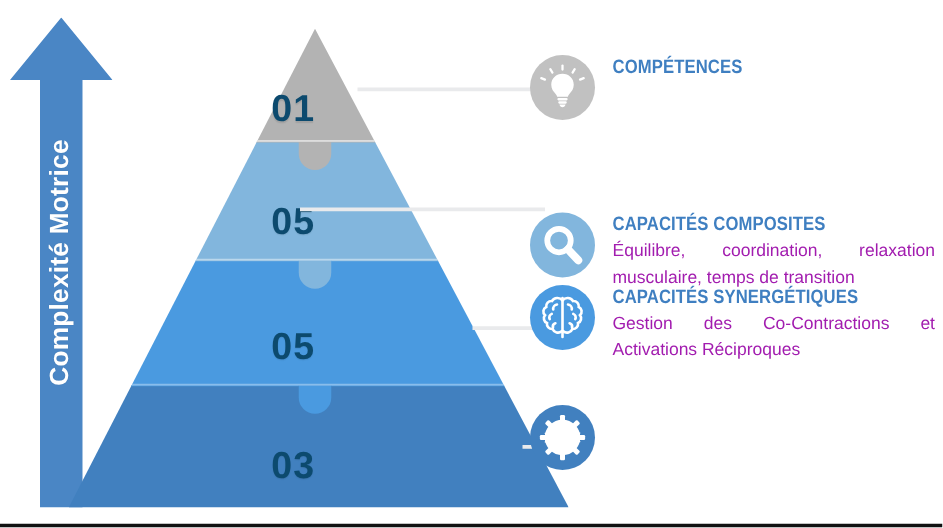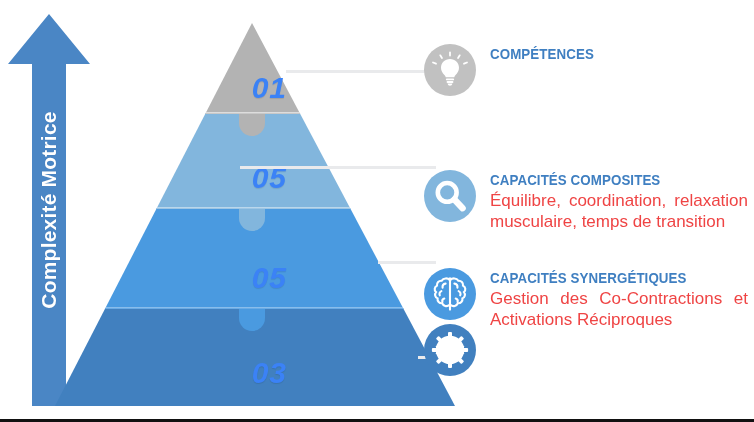--- a/index.html
+++ b/index.html
@@ -34,28 +34,27 @@
     font-size:21px;
     letter-spacing:.2px;
     text-shadow:0 0 1px rgba(0,0,0,.12);
   }
 
   
   .pyramid { position:absolute; left:55px; top:16px; width:400px; height:396px; }
   .pyramid svg { display:block; width:400px; height:396px; }
   .tier-num {
     position:absolute;
-    color:#3b82f6;
+    color:#0c4a6e;
     font-weight:bold;
     font-size:30px;
     letter-spacing:1px;
-    text-align:right;
+    text-align:left;
     width:70px;
     text-shadow:0 1px 1px rgba(0,0,0,.10);
-    font-style:italic;
   }
 
   
   .conn {
     position:absolute; height:3px; background:#e9eaec;
   }
 
   
   .blocks { position:absolute; left:424px; top:0; width:330px; height:334px; }
   .block { position:absolute; left:0; width:330px; display:flex; }
@@ -71,22 +70,22 @@
     font-weight:bold;
     font-size:15.5px;
     line-height:17px;
     letter-spacing:.1px;
     transform:scaleX(.86);
     transform-origin:left center;
     width:116%;
     white-space:pre-line;
   }
   .bbody {
-    color:#ef4444;
-    font-size:17px;
+    color:#a21caf;
+    font-size:14px;
     line-height:21px;
     text-align:justify;
     margin-top:2px;
     width:258px;
   }
   .bbody.nojust { text-align:left; }
 </style>
 </head>
 <body>
 
@@ -189,21 +188,21 @@
             <line x1="24.4" y1="23.5" x2="32.6" y2="32.2" stroke-linecap="round" stroke-width="6.4"></line>
           </g>
         </svg>
       </div>
       <div class="btext">
         <div class="btitle">CAPACITÉS COMPOSITES</div>
         <div class="bbody">Équilibre, coordination, relaxation musculaire, temps de transition</div>
       </div>
     </div>
 
-    <div class="block" style="top:228px;margin-top:40px;">
+    <div class="block" style="top:228px;">
       <div class="badge" style="background:#4a9ae0;">
         <svg width="42" height="42" viewBox="0 0 42 42">
           <g fill="none" stroke="#ffffff" stroke-width="2.1" stroke-linecap="round">
             <line x1="21" y1="5.4" x2="21" y2="36.6"></line>
             <path d="M21 7.2c-2.4-2.6-6.6-2.3-8.4.6-2.8-.3-5 2.1-4.6 4.8-2.6 1.2-3.1 4.6-1 6.5-1.7 2.1-.9 5.3 1.6 6.3-.5 2.7 1.8 5.1 4.5 4.8 1.1 2.9 4.9 3.8 7.2 1.8"></path>
             <path d="M21 7.2c2.4-2.6 6.6-2.3 8.4.6 2.8-.3 5 2.1 4.6 4.8 2.6 1.2 3.1 4.6 1 6.5 1.7 2.1.9 5.3-1.6 6.3.5 2.7-1.8 5.1-4.5 4.8-1.1 2.9-4.9 3.8-7.2 1.8"></path>
             <path d="M16.6 10.6c-2 .3-3.3 2-3 4"></path>
             <path d="M25.4 10.6c2 .3 3.3 2 3 4"></path>
             <path d="M12.4 18.1c-1.7.7-2.4 2.6-1.6 4.2"></path>
             <path d="M29.6 18.1c1.7.7 2.4 2.6 1.6 4.2"></path>

